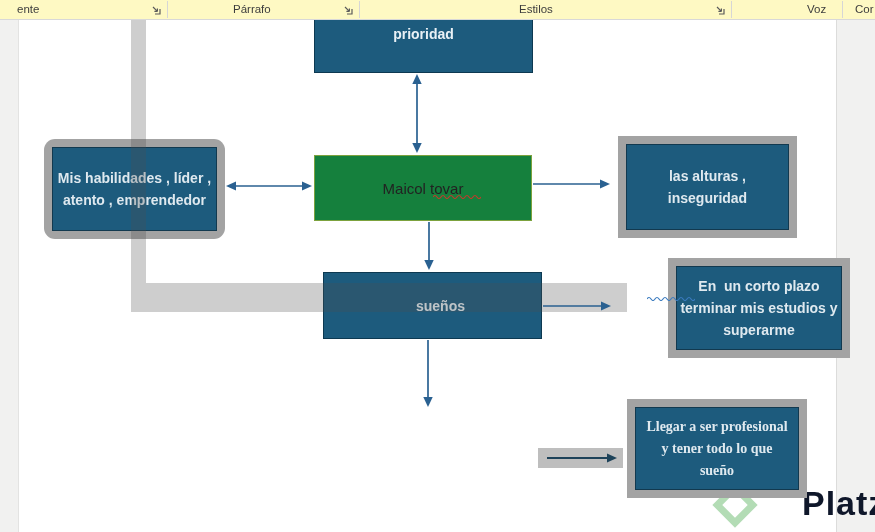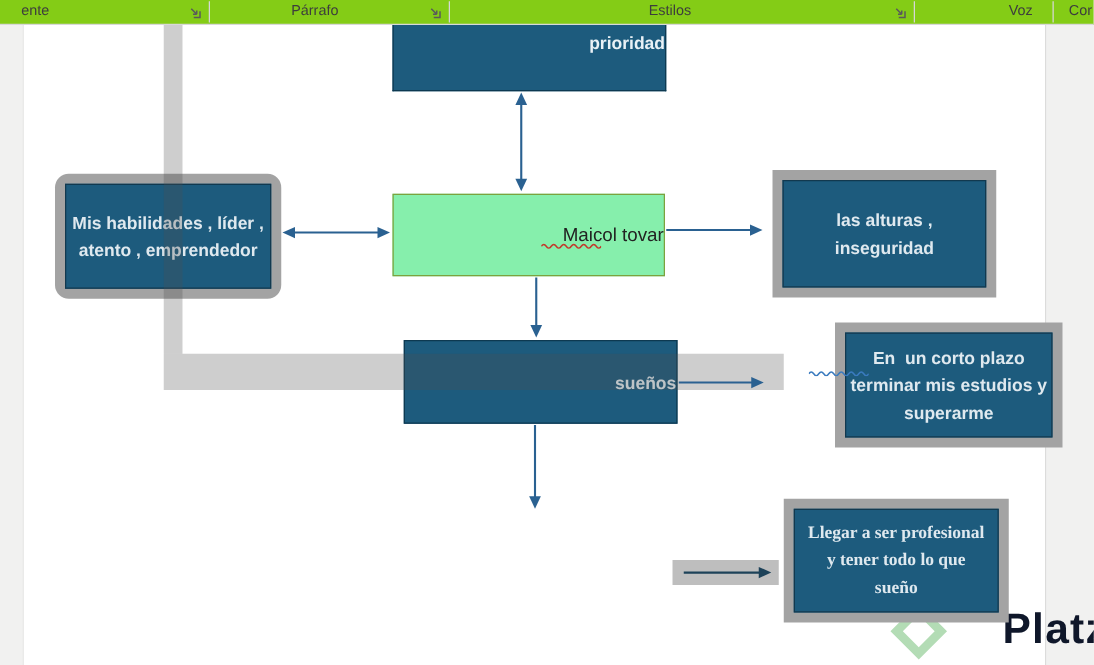--- a/index.html
+++ b/index.html
@@ -2,47 +2,47 @@
 <html><head>
 <meta charset="utf-8">
 <style>
   * { margin:0; padding:0; box-sizing:border-box; }
   html,body { width:875px; height:532px; overflow:hidden;
     font-family:"Liberation Sans", sans-serif; background:#f1f1f0; }
   #stage { position:relative; width:875px; height:532px; }
 
   
   #ribbon { position:absolute; left:0; top:0; width:875px; height:20px;
-    background:#84cc16; border-bottom:1px solid #d8d8d8; z-index:10; }
+    background:#fef9c3; border-bottom:1px solid #d8d8d8; z-index:10; }
   .ribbon-label { position:absolute; top:3px; font-size:11.5px; color:#3d3d3d; white-space:nowrap; }
   .ribbon-sep { position:absolute; top:1px; width:1px; height:17px; background:#d6d6d6; }
   .launcher { position:absolute; top:4px; width:12px; height:12px; cursor:pointer; }
   .launcher svg { display:block; }
 
   
   #page { position:absolute; left:18px; top:20px; width:819px; height:512px;
     background:#ffffff; border-left:1px solid #e3e3e2; border-right:1px solid #dcdcdb; z-index:1; }
   .margin-strip { position:absolute; top:20px; width:18px; height:512px; background:#f1f1f0; z-index:0; }
 
   
   #watermark-logo { position:absolute; left:719px; top:489px; width:32px; height:32px;
     border:7px solid #b3dcb5; transform:rotate(45deg); z-index:2; }
   #watermark-text { position:absolute; left:802px; top:484px; font-size:34px; font-weight:600;
     letter-spacing:1px; color:#0f172a; z-index:2; }
 
   
   .node { position:absolute; background:#1d5b7d; border:1.5px solid #0d3951;
     color:#e9f1f6; font-size:14px; font-weight:600; text-align:center;
-    display:flex; align-items:center; justify-content:flex-end; z-index:3; }
+    display:flex; align-items:center; justify-content:center; z-index:3; }
   #node-prioridad { left:314px; top:20px; width:219px; height:53px;
     border-top:none; align-items:flex-start; padding-top:6px; }
   #node-suenos   { left:323px; top:272px; width:219px; height:67px;padding-left:16px; }
   #node-metas    { left:331px; top:412px; width:219px; height:68px; }
   #node-center   { left:314px; top:155px; width:218px; height:66px;
-    background:#86efac; border:1.5px solid #7ca23e; color:#222222;
+    background:#15803d; border:1.5px solid #7ca23e; color:#222222;
     font-weight:400; font-size:15px; z-index:3; }
 
   .frame-box { position:absolute; background:#a3a3a3; z-index:3; }
   .frame-inner { position:absolute; inset:8px; background:#1d5b7d; border:1.5px solid #12394f;
     display:flex; flex-direction:column; justify-content:center; align-items:center;
     color:#dfe9ef; font-size:14px; font-weight:600; line-height:22px; text-align:center; }
   .frame-inner span { white-space:pre-wrap; }
   #box-habilidades { left:44px;  top:139px; width:181px; height:100px;border-radius:11px; }
   #box-miedos      { left:618px; top:136px; width:179px; height:102px; }
   #box-corto       { left:624px; top:258px; width:182px; height:100px;margin-left:44px; }

